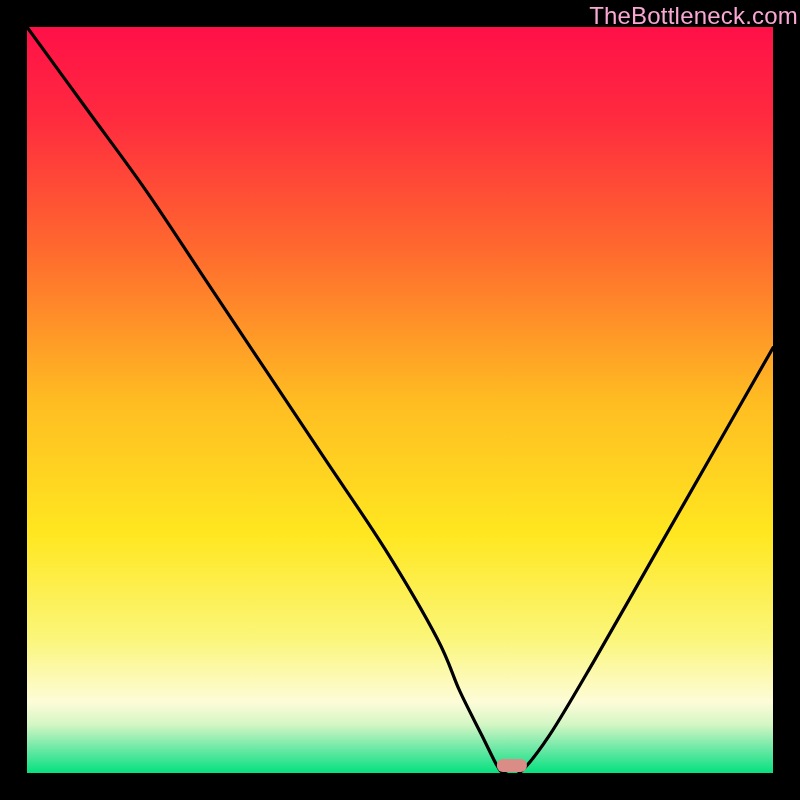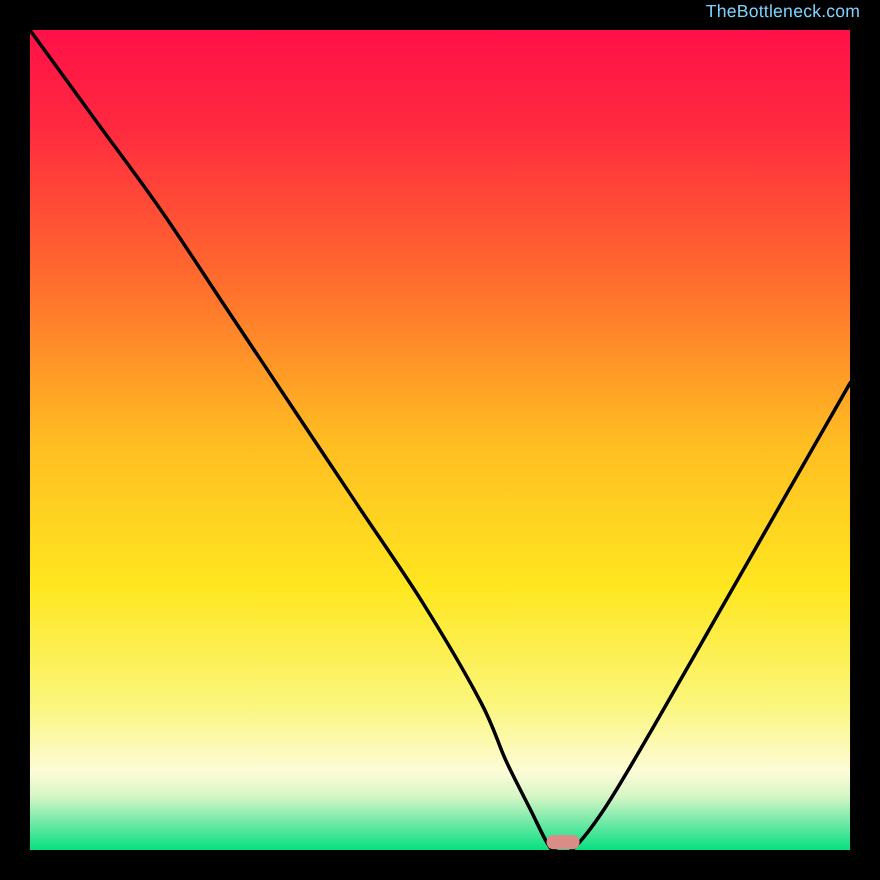--- a/index.html
+++ b/index.html
@@ -15,23 +15,23 @@
     position: absolute;
     left: 0;
     top: 0;
     width: 800px;
     height: 800px;
     background: #000;
   }
   .watermark {
     position: absolute;
     top: 2px;
-    right: 18px;
-    color: #7dd3fc;
-    font-size: 16px;
+    right: 2px;
+    color: #f9a8d4;
+    font-size: 24px;
     font-weight: 500;
     letter-spacing: 0.2px;
   }
   .plot {
     position: absolute;
     left: 27px;
     top: 27px;
     width: 746px;
     height: 746px;
     overflow: hidden;

